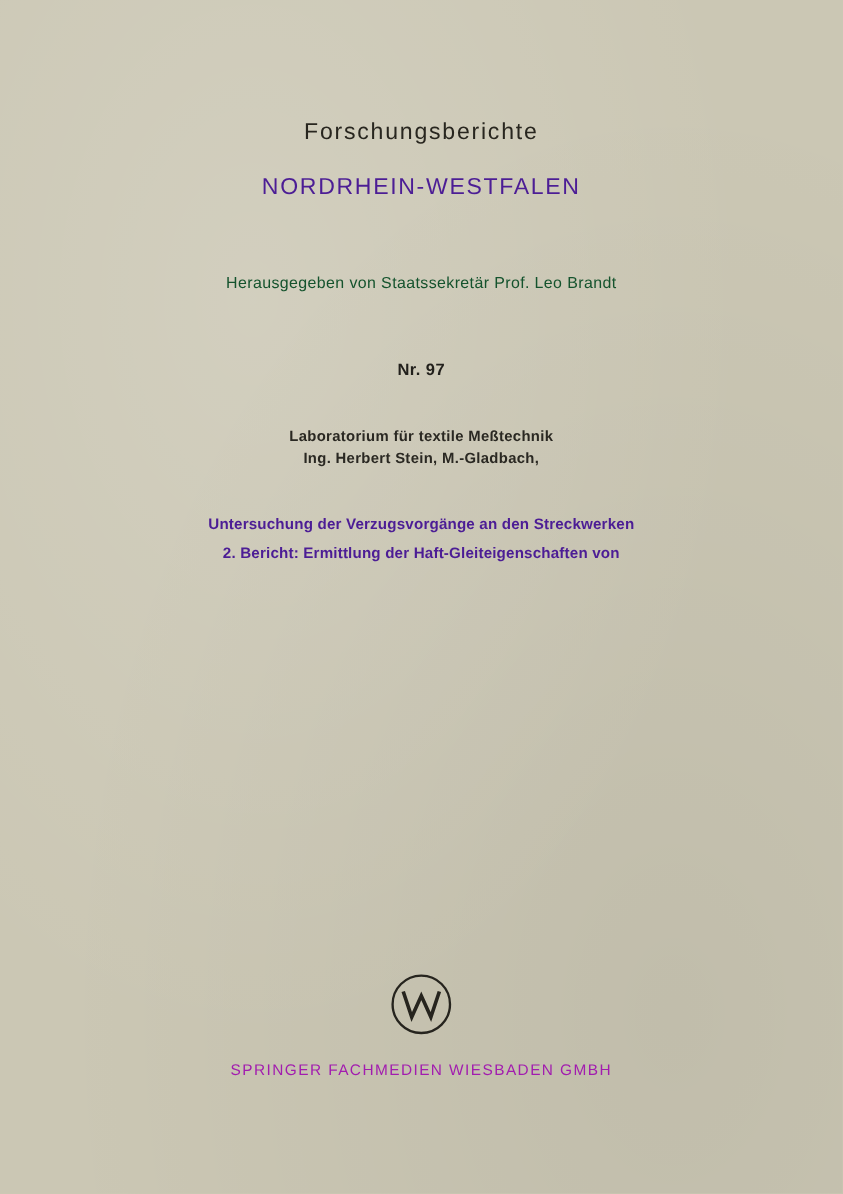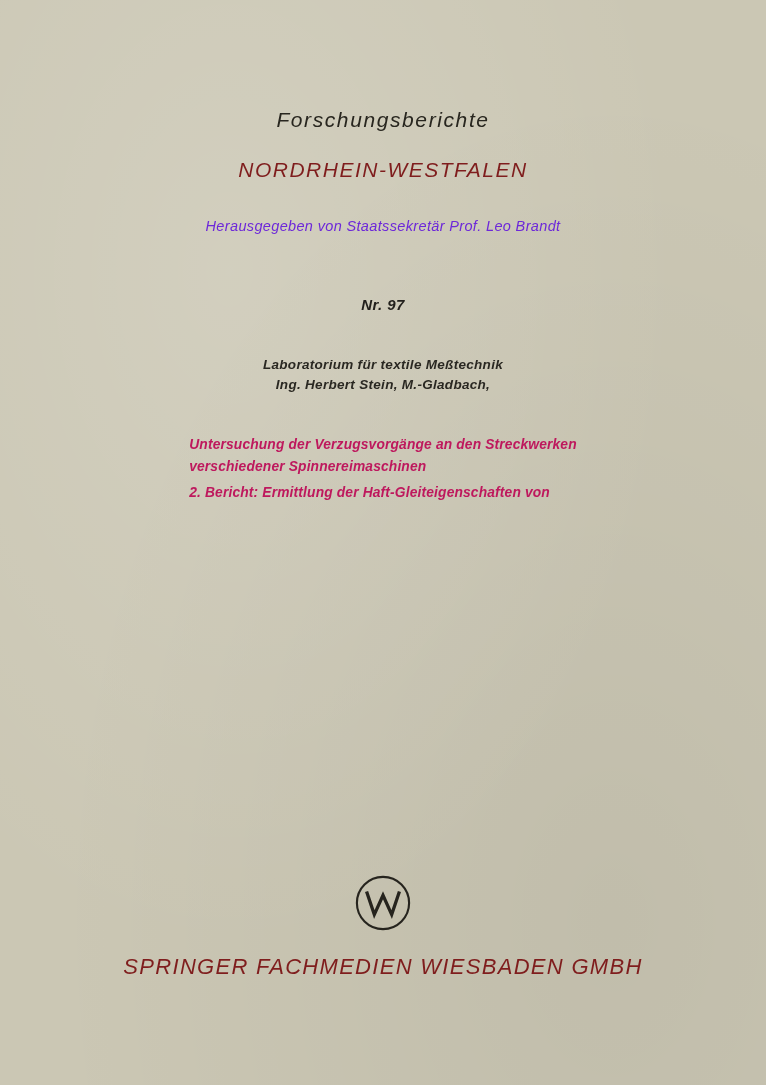--- a/index.html
+++ b/index.html
@@ -32,21 +32,20 @@
   }
   .content {
     position: relative;
     z-index: 2;
     width: 100%;
     height: 100%;
     display: flex;
     flex-direction: column;
     align-items: center;
     color: #22201c;
-    font-style: italic;
   }
 
   .series-block {
     text-align: center;
     margin-top: 108px;
     width: 100%;
   }
   .series-line-1 {
     font-size: 21px;
     letter-spacing: 1.6px;
@@ -56,29 +55,29 @@
   .series-line-2 {
     font-size: 21.5px;
     letter-spacing: 1.2px;
     margin-top: 25px;
     color: #28261f;
   }
   .series-line-3 {
     font-size: 21px;
     letter-spacing: 1.5px;
     margin-top: 26px;
-    color: #7f1d1d;
+    color: #4c1d95;
   }
 
   .editor {
-    margin-top: 36px;
+    margin-top: 68px;
     font-size: 14.5px;
     letter-spacing: 0.35px;
     text-align: right;
-    color: #6d28d9;
+    color: #14532d;
   }
 
   .number {
     margin-top: 62px;
     font-size: 15px;
     font-weight: 700;
     letter-spacing: 0.4px;
     text-align: center;
   }
 
@@ -87,49 +86,49 @@
     text-align: center;
     font-size: 13.5px;
     letter-spacing: 0.3px;
     line-height: 1.5;
     font-weight: 600;
     color: #2a2822;
   }
 
   .title {
     margin-top: 38px;
-    text-align: left;
+    text-align: center;
     font-size: 13.8px;
     letter-spacing: 0.15px;
     line-height: 1.62;
     font-weight: 600;
-    color: #be185d;
+    color: #4c1d95;
     max-width: 520px;
   }
   .title-part2 {
     margin-top: 4px;
   }
 
   .publisher-block {
     position: absolute;
     left: 0;
     right: 0;
     bottom: 105px;
     text-align: center;
   }
   .logo {
     display: block;
     margin: 0 auto 22px auto;
     width: 58px;
     height: 58px;
   }
   .publisher-name {
-    font-size: 22px;
+    font-size: 14px;
     letter-spacing: 1.3px;
-    color: #7f1d1d;
+    color: #a21caf;
   }
 </style>
 </head>
 <body>
 
 <div class="page">
   <div class="content">
 
     <div class="series-block">
       <div class="series-line-1">Forschungsberichte</div>
@@ -140,21 +139,20 @@
 
     <div class="number">Nr. 97</div>
 
     <div class="author">
       <div>Laboratorium für textile Meßtechnik</div>
       <div>Ing. Herbert Stein, M.-Gladbach,</div>
     </div>
 
     <div class="title">
       <div>Untersuchung der Verzugsvorgänge an den Streckwerken</div>
-      <div>verschiedener Spinnereimaschinen</div>
       <div class="title-part2">2. Bericht: Ermittlung der Haft-Gleiteigenschaften von</div>
     </div>
 
     <div class="publisher-block">
       <svg class="logo" viewBox="0 0 60 60">
         <circle cx="30" cy="30" r="27" fill="none" stroke="#26241e" stroke-width="2.2"></circle>
         <path d="M13 18 L21 42 L30 22 L39 42 L47 18" fill="none" stroke="#26241e" stroke-width="3.4" stroke-linecap="butt" stroke-linejoin="miter"></path>
       </svg>
       <div class="publisher-name">SPRINGER FACHMEDIEN WIESBADEN GMBH</div>
     </div>

